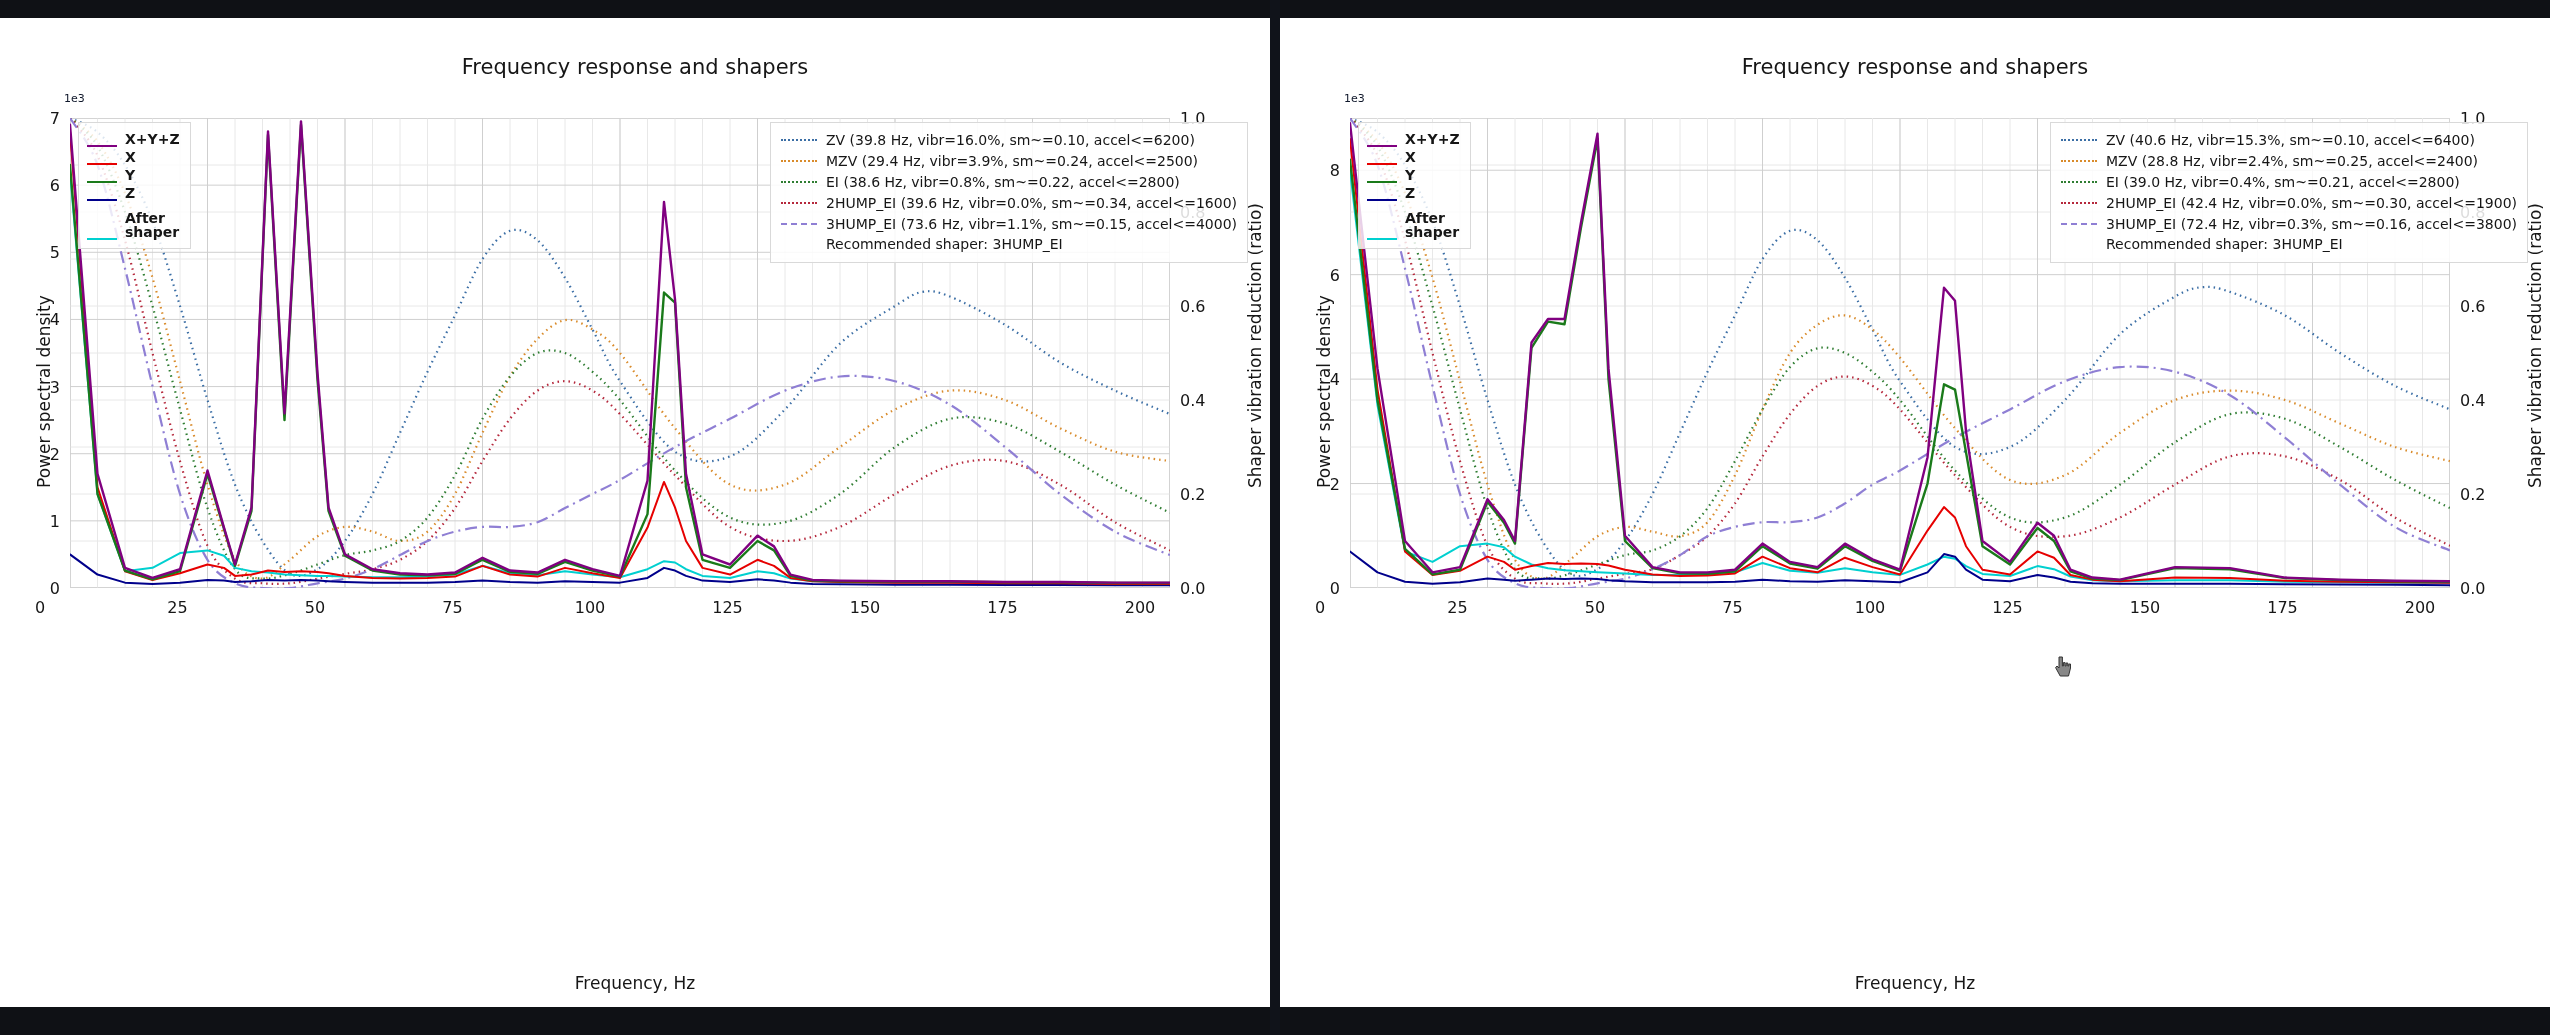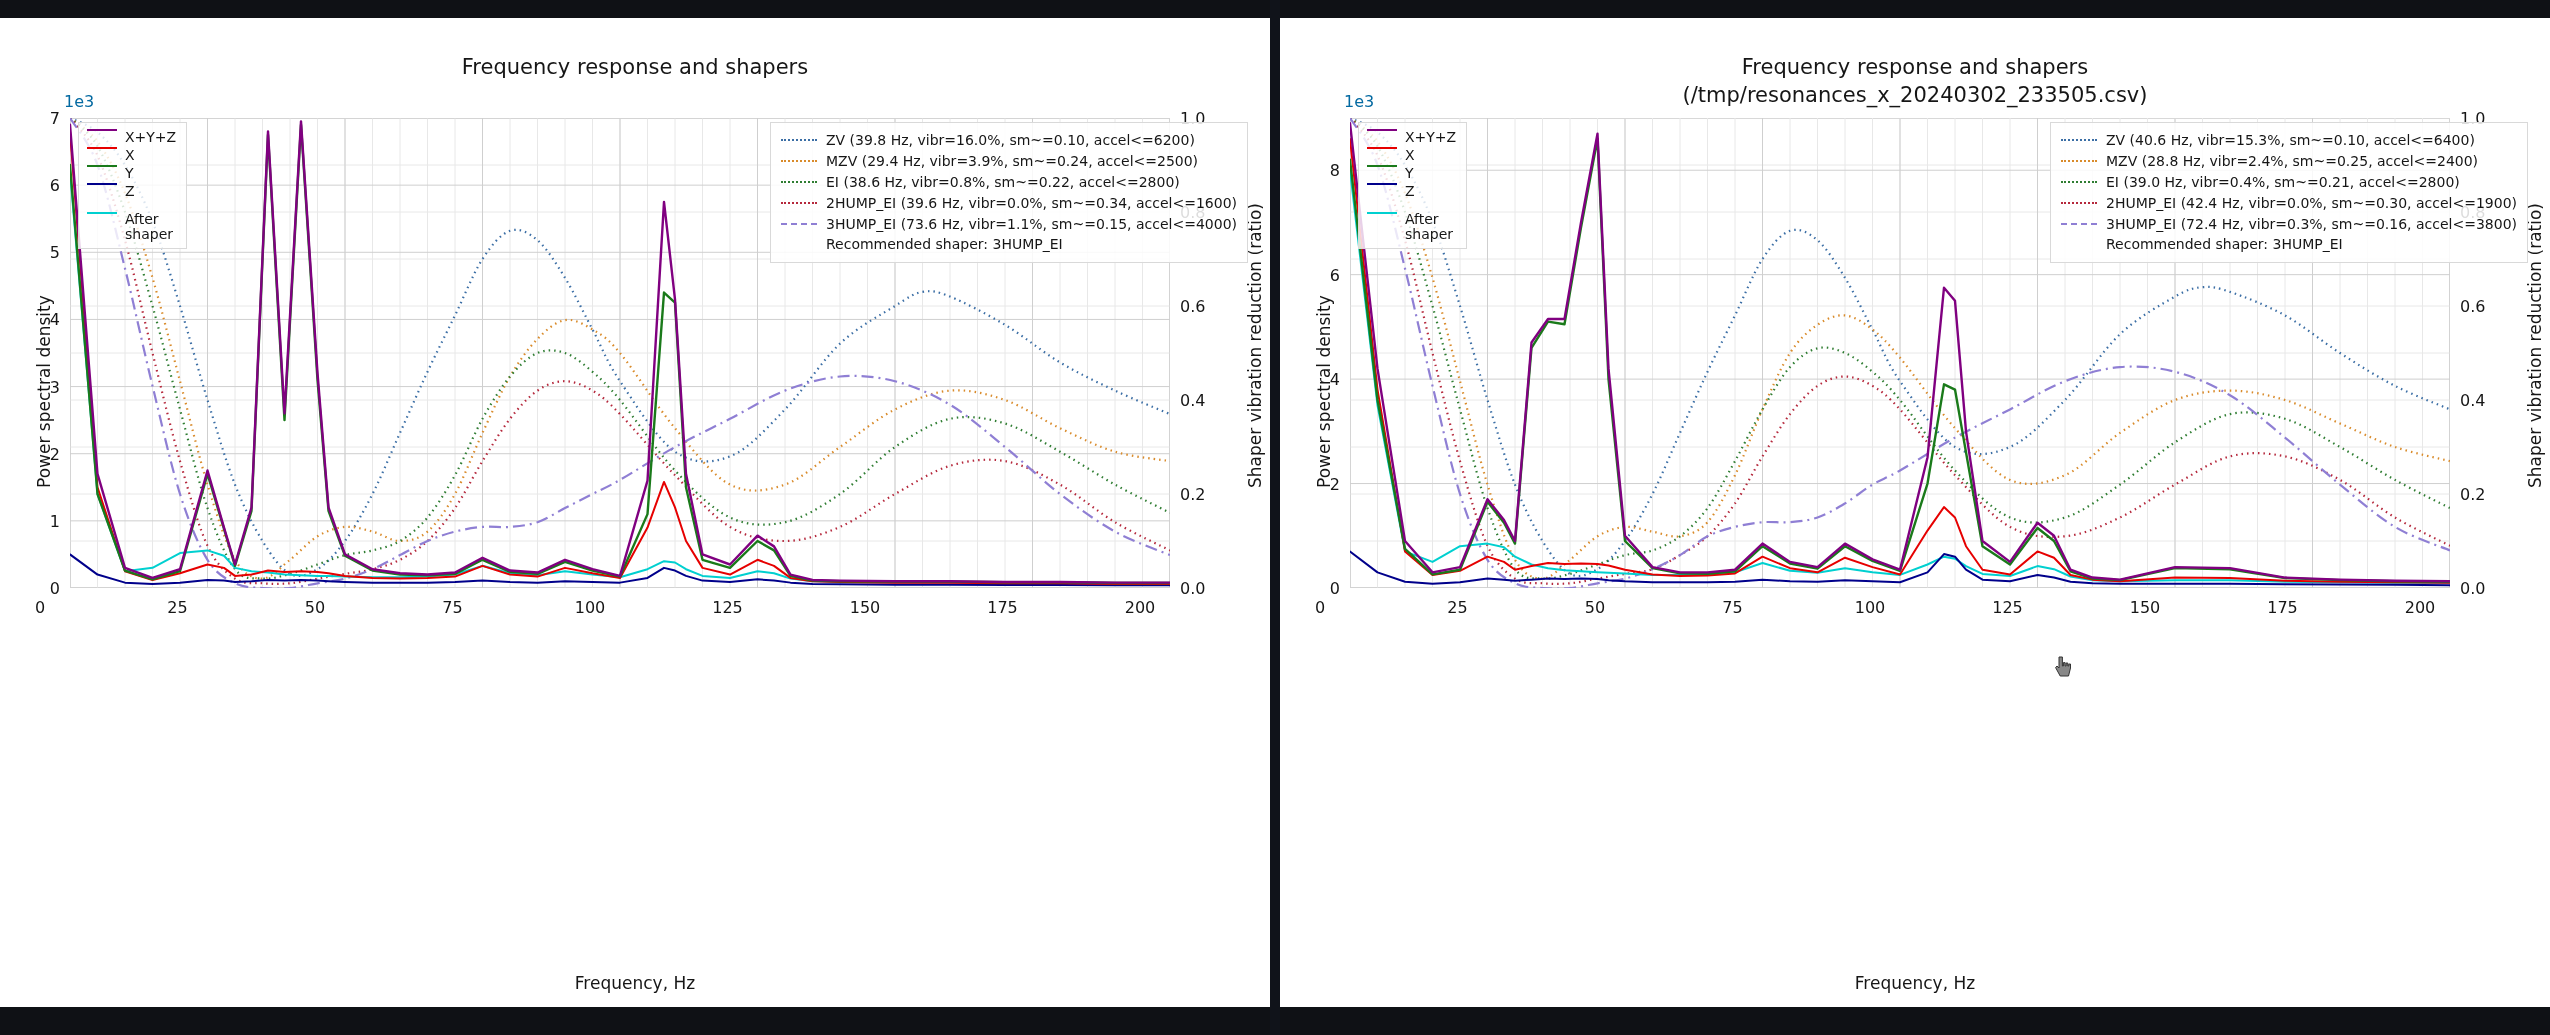--- a/index.html
+++ b/index.html
@@ -9,36 +9,36 @@
   .panel.left{left:0;}
   .panel.right{left:1280px;}
   .divider{position:absolute;left:1270px;top:0;width:10px;height:1035px;background:#10131a;}
   .topbar{position:absolute;left:0;top:0;width:1270px;height:18px;background:#0f1115;}
   .botbar{position:absolute;left:0;bottom:0;width:1270px;height:28px;background:#0f1115;}
   .fig{position:absolute;left:0;top:18px;width:1270px;height:989px;background:#ffffff;}
 
   .title{position:absolute;left:0;width:1270px;text-align:center;top:36px;font-size:21px;color:#161616;line-height:1.33;}
   .title .sub{display:block;}
 
-  .exp{position:absolute;font-size:16px;color:#0369a1;}
+  .exp{position:absolute;font-size:11px;color:#0f172a;}
   .exp.left-exp{left:64px;top:74px;}
 
   .ylabel{position:absolute;transform:rotate(-90deg);transform-origin:0 0;font-size:17px;color:#161616;white-space:nowrap;}
   .ylabel.lefty{left:34px;top:470px;}
   .ylabel.righty{left:1245px;top:470px;}
   .xlabel{position:absolute;width:100%;text-align:center;font-size:17px;color:#161616;top:955px;left:0;}
 
   .plot{position:absolute;left:70px;top:100px;width:1100px;height:470px;}
   .axes{position:absolute;left:70px;top:100px;width:1100px;height:470px;border:1px solid #c8c8c8;box-sizing:border-box;background:#fff;}
 
   .tick{position:absolute;font-size:16px;color:#161616;}
   .xtick{top:478px;transform:translateX(-50%);text-align:center;width:60px;}
 
   .legend-series{position:absolute;left:78px;top:104px;background:rgba(255,255,255,0.82);padding:6px 10px 8px 8px;border:1px solid #d9d9d9;font-size:14px;color:#161616;}
-  .legend-series .row{display:flex;align-items:flex-start;height:18px;}
+  .legend-series .row{display:flex;align-items:flex-end;height:18px;font-weight:bold;}
   .legend-series .swatch{width:30px;height:0;border-top-width:2.2px;border-top-style:solid;margin-right:8px;}
   .legend-series .after{margin-top:11px;line-height:1.05;}
 
   .legend-shapers{position:absolute;right:22px;top:104px;background:rgba(255,255,255,0.85);border:1px solid #d9d9d9;padding:6px 10px 8px 10px;font-size:14px;color:#161616;}
   .legend-shapers .row{display:flex;align-items:center;height:21px;white-space:nowrap;}
   .legend-shapers .swatch{width:36px;height:0;border-top-width:2.2px;margin-right:9px;}
   .legend-shapers .rec{padding-left:45px;height:20px;display:flex;align-items:center;}
 
   .cursor{position:absolute;width:18px;height:24px;pointer-events:none;}
   svg{display:block;}
@@ -224,21 +224,20 @@
       </div>
     </div>
   </div>
 
   <div class="panel right">
     <div class="topbar"></div>
     <div class="botbar"></div>
     <div class="fig">
       <div class="title">
         <span>Frequency response and shapers</span>
-        <span class="sub">(/tmp/resonances_x_20240302_233505.csv)</span>
       </div>
       <div class="exp left-exp">1e3</div>
       <div class="ylabel lefty">Power spectral density</div>
       <div class="ylabel righty">Shaper vibration reduction (ratio)</div>
       <div class="xlabel">Frequency, Hz</div>
 
       <div class="axes"></div>
       <div class="plot">
         <svg id="svg-right" width="1100" height="470" viewBox="0 0 1100 470">
             <line x1="0" y1="0" x2="0" y2="470" class="gridminor"></line>

